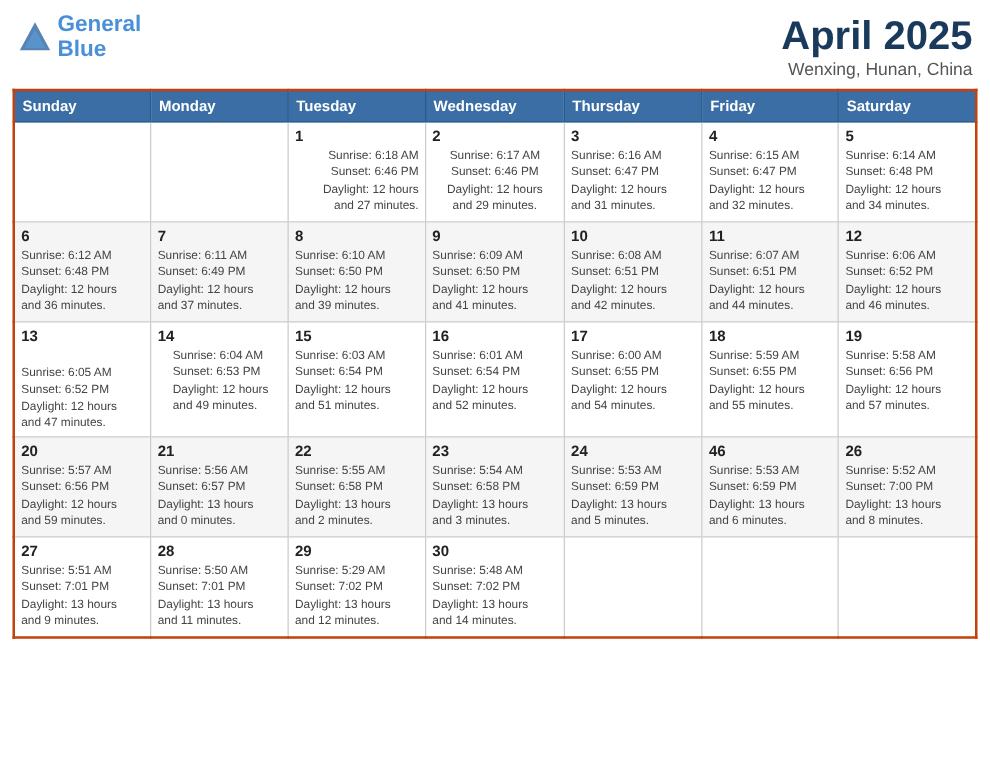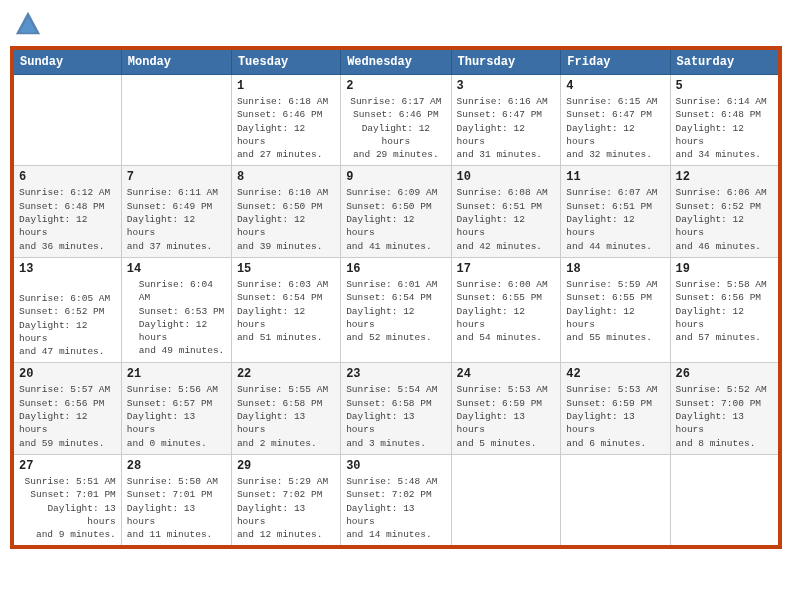--- a/index.html
+++ b/index.html
@@ -43,22 +43,21 @@
       font-weight: bold;
       color: #1a3a5c;
     }
     .location {
       font-size: 14px;
       color: #555;
     }
     .calendar {
       width: 100%;
       border-collapse: collapse;
-      border: 4px solid #c2410c;
-      font-family: Liberation Mono, monospace;
+      border: 2px solid #c2410c;
     }
     .calendar th {
       background: #3a6ea5;
       color: #fff;
       font-size: 12px;
       font-weight: bold;
       text-align: left;
       padding: 5px 6px;
       border: 1px solid #2a5a8a;
     }
@@ -92,20 +91,30 @@
   </style>
 </head>
 <body>
 
 <div class="header">
   <div class="logo">
     <svg class="logo-icon" viewBox="0 0 30 30">
       <polygon points="15,2 28,26 2,26" fill="#3a6ea5" opacity="0.85"></polygon>
       <polygon points="15,8 24,24 6,24" fill="#5a9ad5" opacity="0.7"></polygon>
     </svg>
+    <div>
+      <div class="logo-text">
+        <span>General</span><br>
+        <span style="color:#4a90d9">Blue</span>
+      </div>
+    </div>
+  </div>
+  <div class="title-block">
+    <div class="month-title">April 2025</div>
+    <div class="location">Wenxing, Hunan, China</div>
   </div>
 </div>
 
 <table class="calendar">
   <thead>
     <tr>
     <th>Sunday</th>
         <th>Monday</th>
         <th>Tuesday</th>
         <th>Wednesday</th>
@@ -113,21 +122,21 @@
         <th>Friday</th>
         <th>Saturday</th>
       </tr>
   </thead>
   <tbody id="calendar-body">
   <tr>
         <td class="empty-cell"></td>
         <td class="empty-cell"></td>
         <td>
           <div class="day-num">1</div>
-          <div class="day-info" style="white-space: pre-line;">Sunrise: 6:18 AM
+          <div class="day-info" style="white-space: pre-line; text-align: right;">Sunrise: 6:18 AM
 Sunset: 6:46 PM
 Daylight: 12 hours
 and 27 minutes.</div>
         </td>
         <td>
           <div class="day-num">2</div>
           <div class="day-info" style="white-space: pre-line; text-align: center;">Sunrise: 6:17 AM
 Sunset: 6:46 PM
 Daylight: 12 hours
 and 29 minutes.</div>
@@ -286,38 +295,38 @@
 and 3 minutes.</div>
         </td>
         <td>
           <div class="day-num">24</div>
           <div class="day-info" style="white-space: pre-line;">Sunrise: 5:53 AM
 Sunset: 6:59 PM
 Daylight: 13 hours
 and 5 minutes.</div>
         </td>
         <td>
-          <div class="day-num">42</div>
+          <div class="day-num">46</div>
           <div class="day-info" style="white-space: pre-line;">Sunrise: 5:53 AM
 Sunset: 6:59 PM
 Daylight: 13 hours
 and 6 minutes.</div>
         </td>
         <td>
           <div class="day-num">26</div>
           <div class="day-info" style="white-space: pre-line;">Sunrise: 5:52 AM
 Sunset: 7:00 PM
 Daylight: 13 hours
 and 8 minutes.</div>
         </td>
       </tr>
       <tr>
         <td>
           <div class="day-num">27</div>
-          <div class="day-info" style="white-space: pre-line; text-align: right;">Sunrise: 5:51 AM
+          <div class="day-info" style="white-space: pre-line;">Sunrise: 5:51 AM
 Sunset: 7:01 PM
 Daylight: 13 hours
 and 9 minutes.</div>
         </td>
         <td>
           <div class="day-num">28</div>
           <div class="day-info" style="white-space: pre-line;">Sunrise: 5:50 AM
 Sunset: 7:01 PM
 Daylight: 13 hours
 and 11 minutes.</div>

